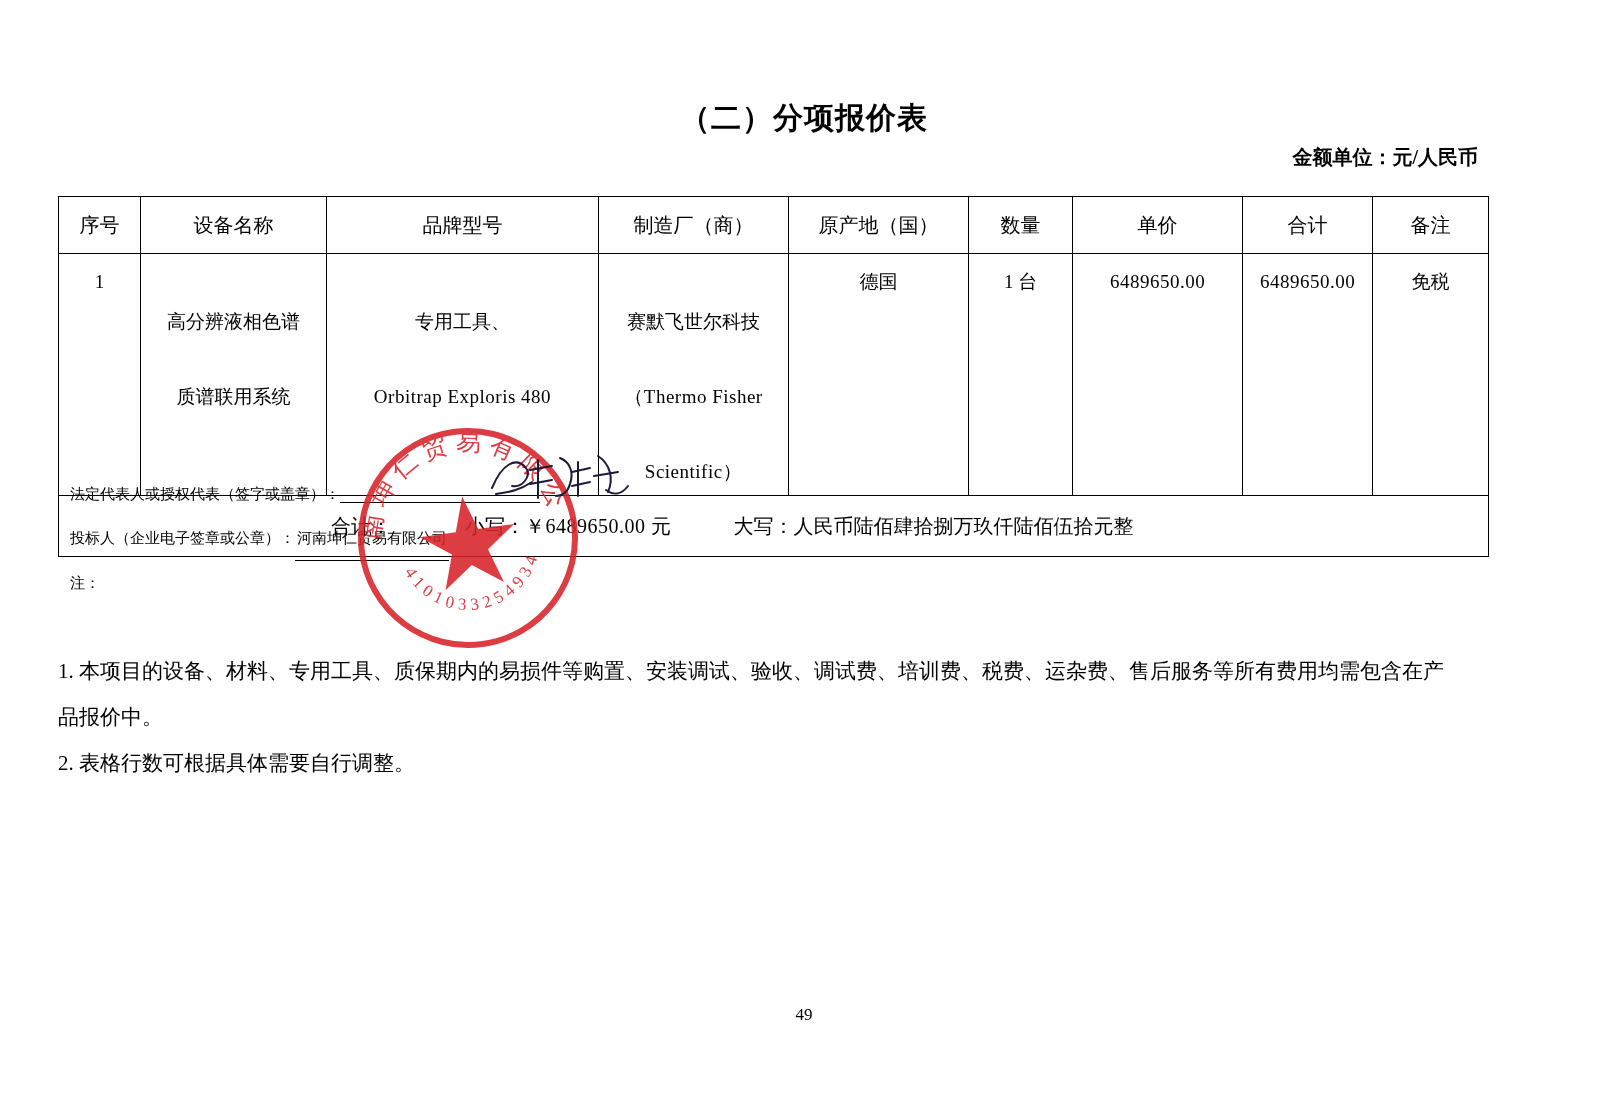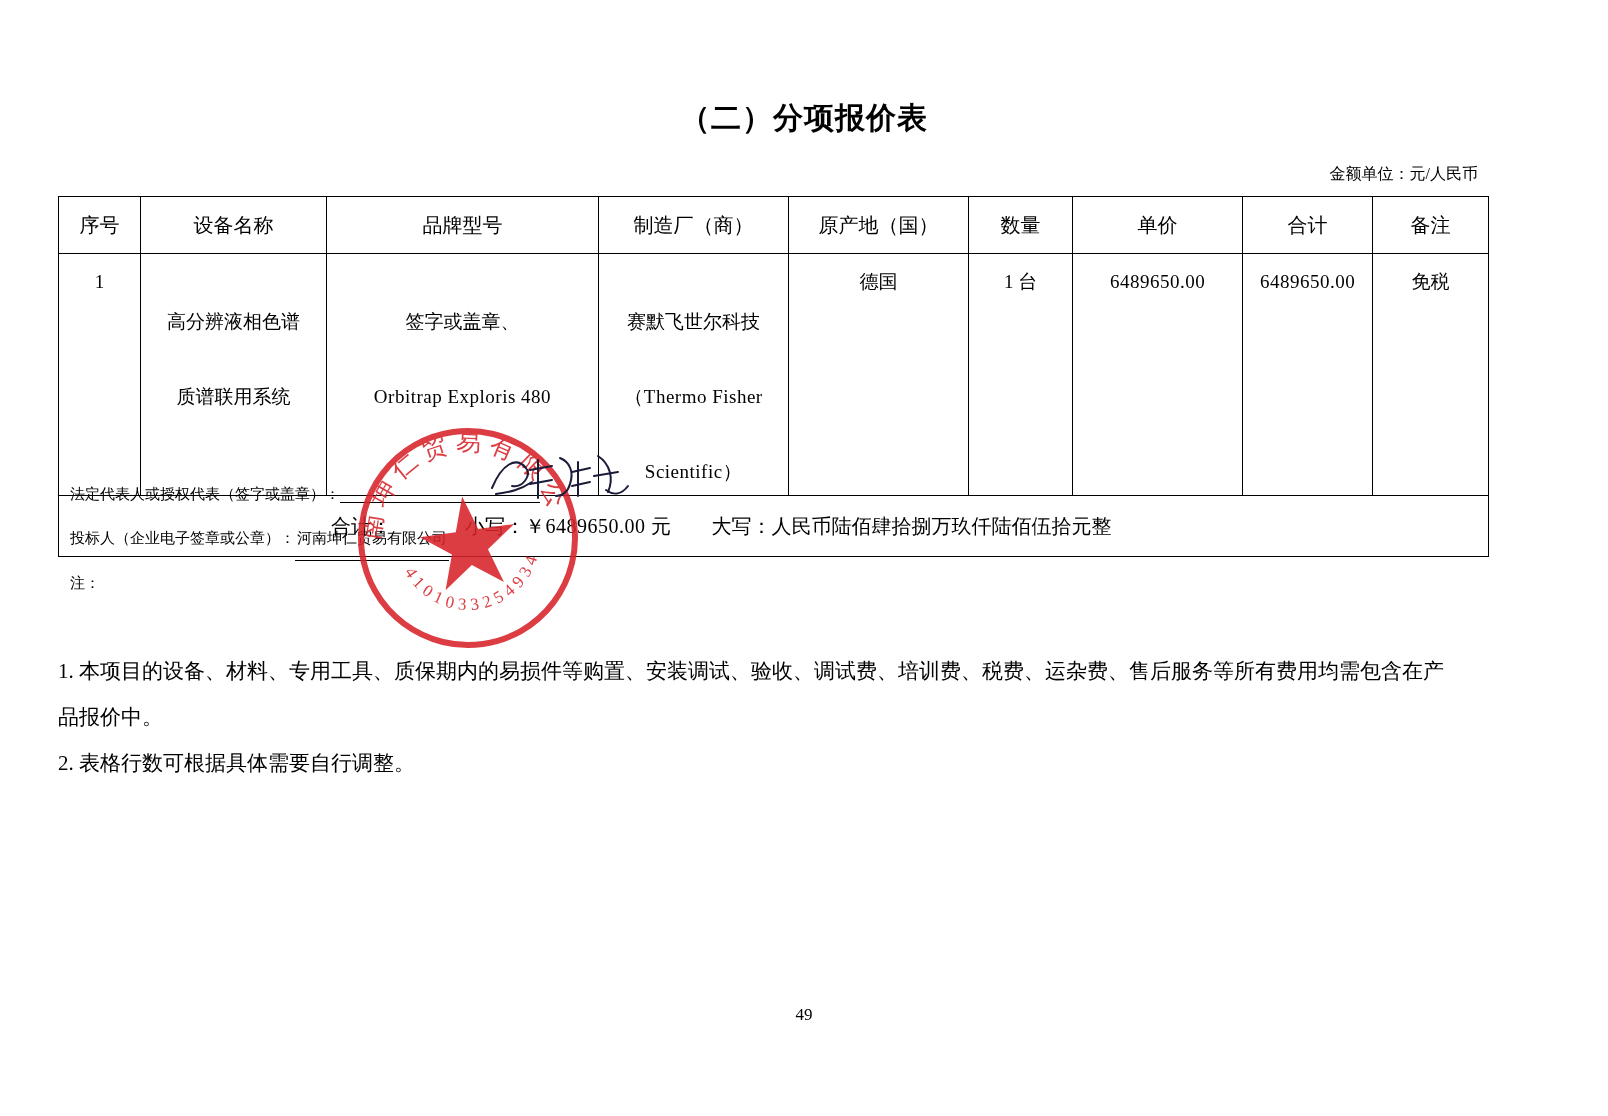--- a/index.html
+++ b/index.html
@@ -29,23 +29,24 @@
     width: 100%;
     text-align: center;
     font-size: 30px;
     font-weight: bold;
     letter-spacing: 1px;
   }
 
   
   .currency-unit {
     position: absolute;
-    top: 164px;
+    top: 144px;
     right: 130px;
-    font-size: 16px;
+    font-size: 20px;
+    font-weight: bold;
   }
 
   
   .quote-table {
     position: absolute;
     top: 196px;
     left: 58px;
     width: 1430px;
     border-collapse: collapse;
     table-layout: fixed;
@@ -91,21 +92,21 @@
     text-align: left;
     padding-left: 0;
   }
   .sum-inner {
     display: flex;
     align-items: center;
     padding-left: 272px;
     gap: 0;
   }
   .sum-inner .s1 { margin-right: 74px; }
-  .sum-inner .s2 { margin-right: 40px; }
+  .sum-inner .s2 { margin-right: 62px; }
 
   
   .sig-block {
     position: absolute;
     left: 70px;
     top: 472px;
     font-size: 15px;
     line-height: 44px;
     width: 1450px;
   }
@@ -204,21 +205,21 @@
       <tr class="body-row">
         <td>1</td>
         <td class="mid">
           <div class="cell-lines">
             <div>高分辨液相色谱</div>
             <div>质谱联用系统</div>
           </div>
         </td>
         <td class="mid">
           <div class="cell-lines">
-            <div>签字或盖章、</div>
+            <div>专用工具、</div>
             <div class="mono">Orbitrap Exploris 480</div>
           </div>
         </td>
         <td class="mid">
           <div class="cell-lines">
             <div>赛默飞世尔科技</div>
             <div class="mono">（Thermo Fisher</div>
             <div class="mono">Scientific）</div>
           </div>
         </td>

